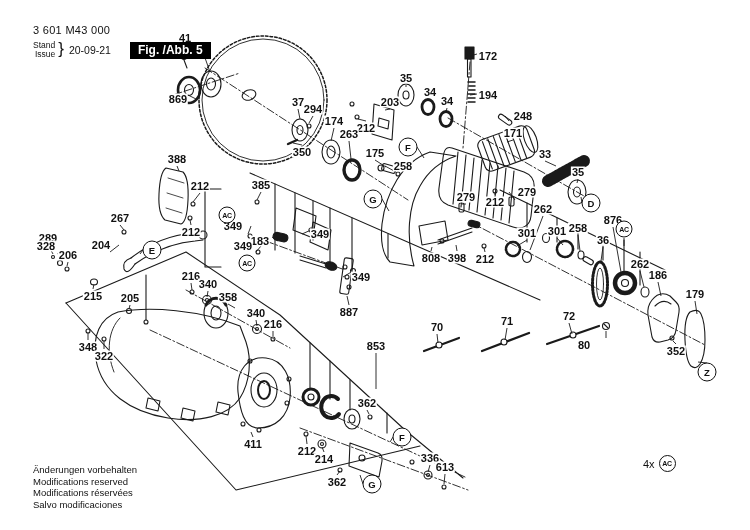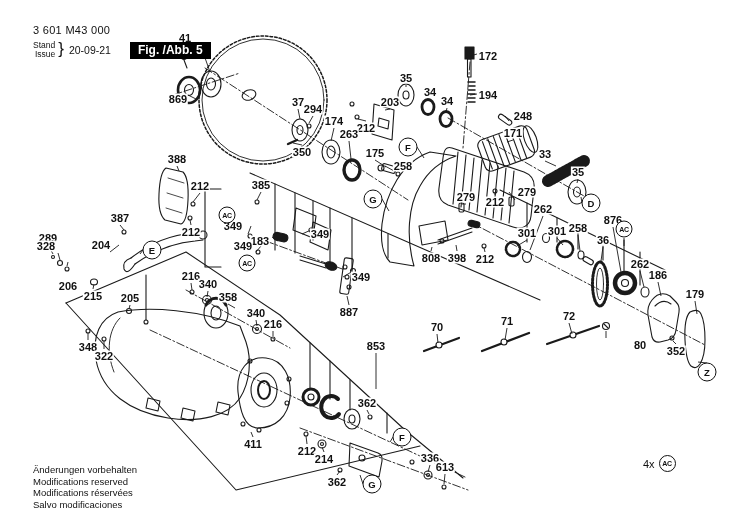--- a/index.html
+++ b/index.html
@@ -374,42 +374,42 @@
     <div class="plabel" style="left: 543px; top: 209px;">262</div>
     <div class="plabel" style="left: 527px; top: 233px;">301</div>
     <div class="plabel" style="left: 557px; top: 231px;">301</div>
     <div class="plabel" style="left: 578px; top: 228px;">258</div>
     <div class="plabel" style="left: 613px; top: 220px;">876</div>
     <div class="plabel" style="left: 603px; top: 240px;">36</div>
     <div class="plabel" style="left: 640px; top: 264px;">262</div>
     <div class="plabel" style="left: 658px; top: 275px;">186</div>
     <div class="plabel" style="left: 695px; top: 294px;">179</div>
     <div class="plabel" style="left: 676px; top: 351px;">352</div>
-    <div class="plabel" style="left: 640px; top: 345px; text-align: center;">80</div>
+    <div class="plabel" style="left: 584px; top: 345px; text-align: center;">80</div>
     <div class="plabel" style="left: 437px; top: 327px;">70</div>
     <div class="plabel" style="left: 507px; top: 321px;">71</div>
     <div class="plabel" style="left: 569px; top: 316px;">72</div>
     <div class="plabel" style="left: 177px; top: 159px;">388</div>
     <div class="plabel" style="left: 200px; top: 186px;">212</div>
     <div class="plabel" style="left: 191px; top: 232px;">212</div>
     <div class="plabel" style="left: 261px; top: 185px;">385</div>
     <div class="plabel" style="left: 233px; top: 226px;">349</div>
     <div class="plabel" style="left: 260px; top: 241px;">183</div>
     <div class="plabel" style="left: 243px; top: 246px;">349</div>
     <div class="plabel" style="left: 320px; top: 234px;">349</div>
     <div class="plabel" style="left: 361px; top: 277px;">349</div>
     <div class="plabel" style="left: 349px; top: 312px;">887</div>
     <div class="plabel" style="left: 431px; top: 258px;">808</div>
     <div class="plabel" style="left: 457px; top: 258px;">398</div>
     <div class="plabel" style="left: 485px; top: 259px;">212</div>
     <div class="plabel" style="left: 48px; top: 238px;">289</div>
     <div class="plabel" style="left: 46px; top: 246px;">328</div>
-    <div class="plabel" style="left: 68px; top: 255px; margin-top: 31px;">206</div>
+    <div class="plabel" style="left: 68px; top: 255px;">206</div>
     <div class="plabel" style="left: 101px; top: 245px;">204</div>
-    <div class="plabel" style="left: 120px; top: 218px;">387</div>
+    <div class="plabel" style="left: 120px; top: 218px;">267</div>
     <div class="plabel" style="left: 93px; top: 296px;">215</div>
     <div class="plabel" style="left: 130px; top: 298px;">205</div>
     <div class="plabel" style="left: 191px; top: 276px;">216</div>
     <div class="plabel" style="left: 208px; top: 284px;">340</div>
     <div class="plabel" style="left: 228px; top: 297px;">358</div>
     <div class="plabel" style="left: 256px; top: 313px;">340</div>
     <div class="plabel" style="left: 273px; top: 324px;">216</div>
     <div class="plabel" style="left: 88px; top: 347px;">348</div>
     <div class="plabel" style="left: 104px; top: 356px;">322</div>
     <div class="plabel" style="left: 253px; top: 444px;">411</div>

